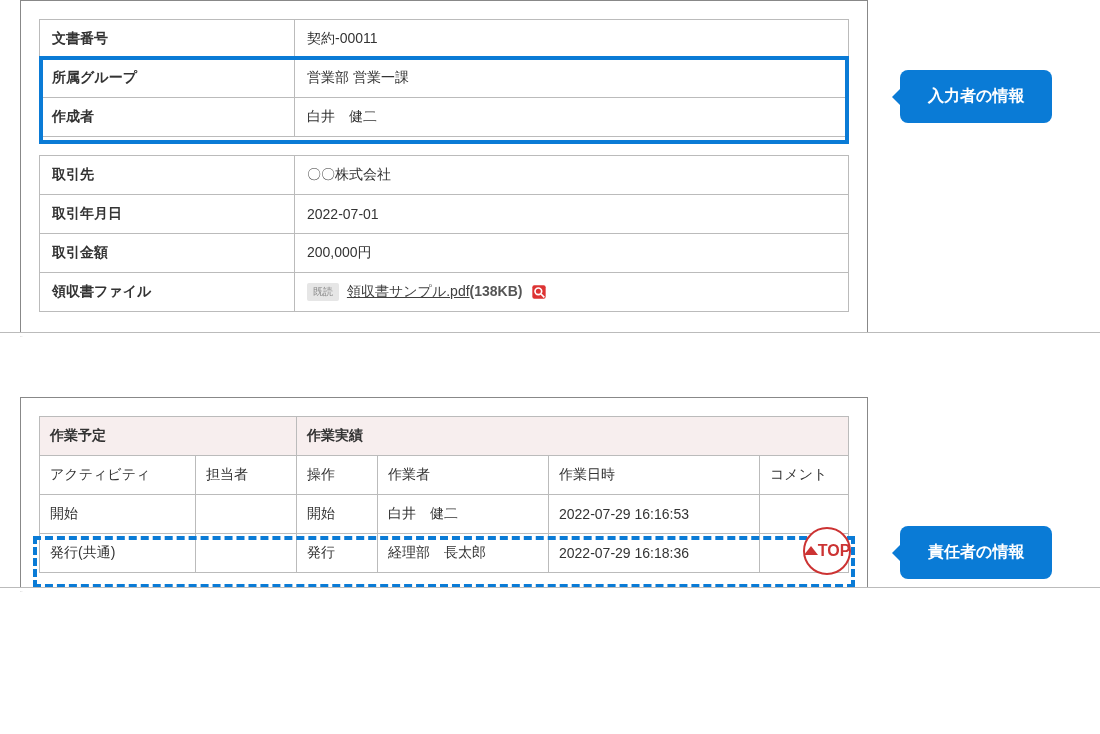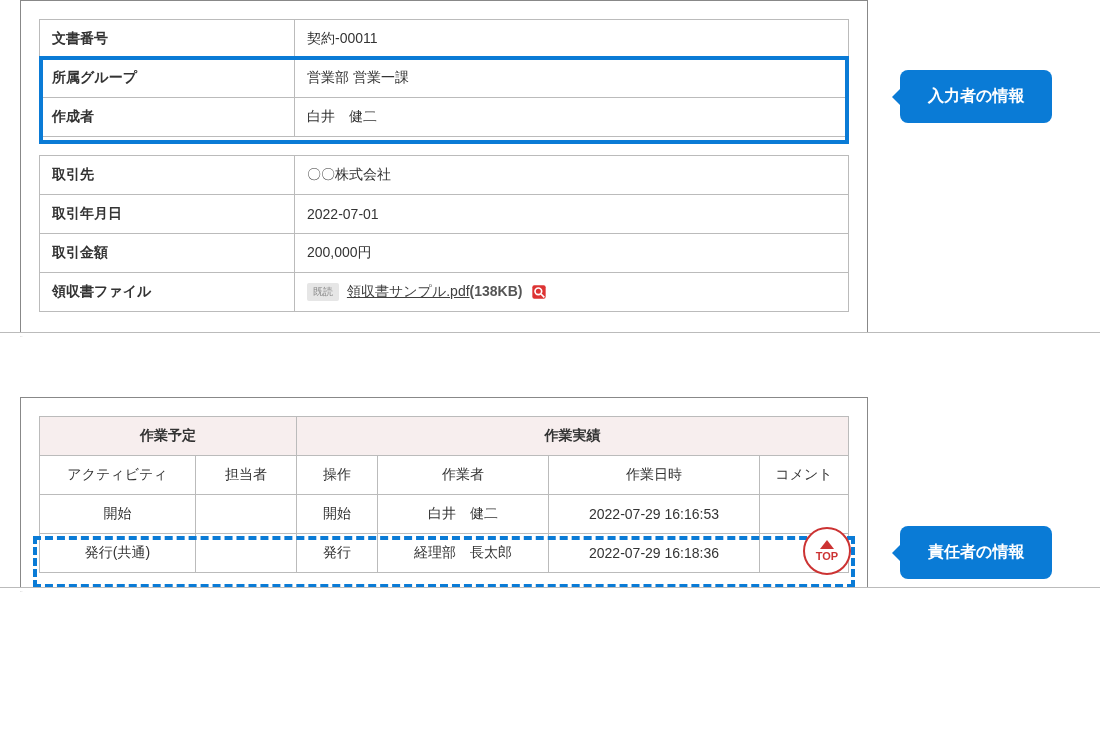--- a/index.html
+++ b/index.html
@@ -99,21 +99,21 @@
     margin-left: 4px;
   }
   
   table.activity {
     width: 100%;
     border-collapse: collapse;
   }
   table.activity th, table.activity td {
     border: 1px solid #bbb;
     padding: 8px 10px;
-    text-align: center;
+    text-align: left;
     font-weight: normal;
     background: #fff;
     height: 22px;
   }
   table.activity thead tr.section th {
     background: #f7eeee;
     font-weight: bold;
   }
   table.activity thead tr.cols th {
     font-weight: normal;
@@ -125,25 +125,25 @@
   }
   .top-btn {
     position: absolute;
     right: 16px;
     bottom: 16px;
     width: 44px; height: 44px;
     border: 2px solid #c33;
     border-radius: 50%;
     background: #fff;
     display: flex;
-    flex-direction: column;
+    flex-direction: row;
     align-items: center;
     justify-content: center;
     color: #c33;
-    font-size: 11px;
+    font-size: 16px;
     font-weight: bold;
     cursor: pointer;
   }
   .top-btn .tri {
     width: 0; height: 0;
     border-left: 7px solid transparent;
     border-right: 7px solid transparent;
     border-bottom: 9px solid #c33;
     margin-bottom: 1px;
   }

